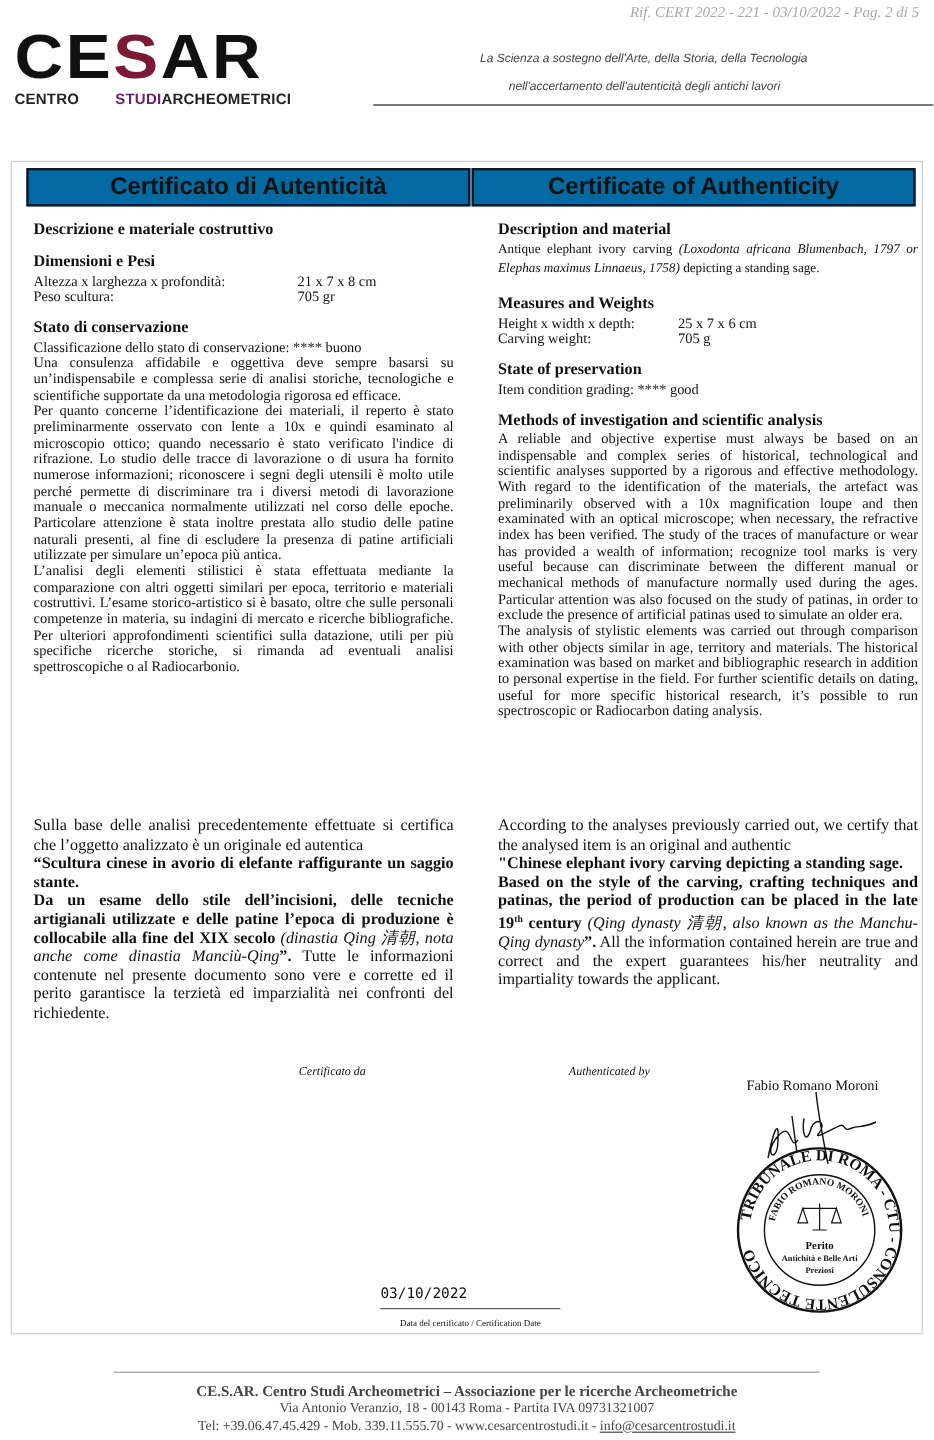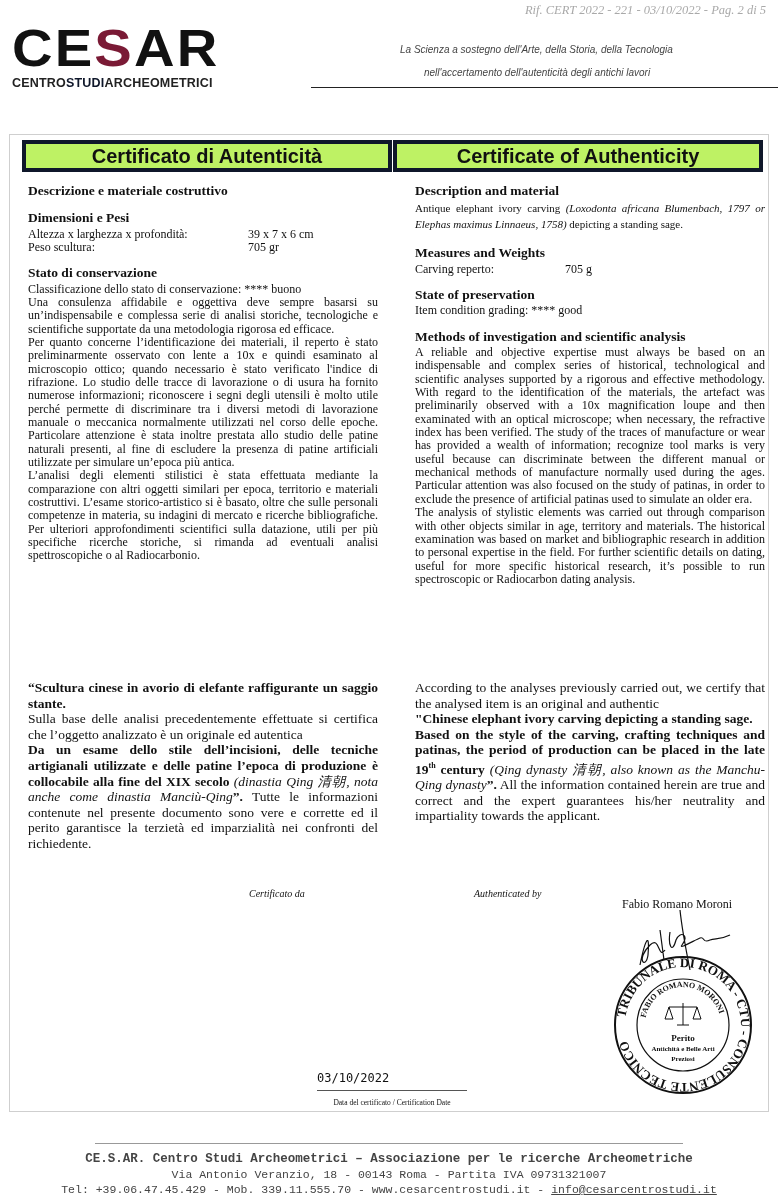--- a/index.html
+++ b/index.html
@@ -3,30 +3,30 @@
 <meta charset="utf-8">
 <style>
   html, body { margin:0; padding:0; background:#ffffff; }
   body { width:778px; height:1200px; position:relative; overflow:hidden; color:#111; font-family:"Liberation Serif", serif; }
   .abs { position:absolute; }
   
   .logo { left:12px; top:22px; width:270px; }
   .logo-main { font-family:"Liberation Sans", sans-serif; font-size:52px; font-weight:700; letter-spacing:2px; line-height:52px; color:#111; transform:scaleX(1.08); transform-origin:left; }
   .logo-main .accent { color:#7a1a35; }
   .logo-sub { font-family:"Liberation Sans", sans-serif; font-size:12.5px; font-weight:700; letter-spacing:0.2px; margin-top:2px; color:#222; }
-  .logo-sub .accent { color:#0f172a; }
+  .logo-sub .accent { color:#701a75;padding-left:30px; }
   .ref { right:12px; top:3px; font-style:italic; font-size:12.5px; color:#a9a9a9; font-family:"Liberation Serif", serif; }
   .tagline { font-family:"Liberation Sans", sans-serif; font-style:italic; font-size:10px; color:#444; }
   .tagline1 { left:400px; top:44px; }
   .tagline2 { left:424px; top:67px; }
   .header-rule { left:311px; top:87px; width:467px; height:0; border-top:1.5px solid #222; }
 
   
   .frame { left:9px; top:134px; width:760px; height:978px; border:1px solid #cfcfcf; box-sizing:border-box; }
-  .title-band { top:140px; height:32px; background:#bef264; border:4px solid #0f172a; box-sizing:border-box; display:flex; align-items:center; justify-content:center; font-family:"Liberation Sans", sans-serif; font-size:20px; font-weight:700; color:#111; }
+  .title-band { top:140px; height:32px; background:#0369a1; border:2px solid #0f172a; box-sizing:border-box; display:flex; align-items:center; justify-content:center; font-family:"Liberation Sans", sans-serif; font-size:20px; font-weight:700; color:#111; }
   .tb-left { left:22px; width:370px; }
   .tb-right { left:393px; width:370px; }
 
   .col { width:350px; font-size:12.5px; line-height:13.4px; }
   .col-left { left:28px; }
   .col-right { left:415px; }
   .sec-h { font-weight:700; font-size:13.5px; margin:0 0 3px 0; }
   .body-j { text-align:justify; font-size:13px; line-height:14.6px; }
   .small { font-size:12px; line-height:13.2px; }
   .kv { display:flex; font-size:12px; line-height:13.2px; }
@@ -37,21 +37,21 @@
   .b { font-weight:700; }
   .i { font-style:italic; font-weight:400; }
 
   .sig-label { font-style:italic; font-size:10px; }
   .sig-name { font-size:12px; }
   .date { left:317px; top:1071px; width:150px; text-align:left; font-family:"DejaVu Sans Mono", monospace; font-size:12px; }
   .date-rule { left:317px; top:1090px; width:150px; border-top:1px solid #555; }
   .date-label { left:300px; top:1098px; width:184px; text-align:center; font-size:7.5px; }
 
   .footer-rule { left:95px; top:1143px; width:588px; border-top:1px solid #999; }
-  .footer { left:0; width:778px; text-align:center; font-family:Liberation Mono, monospace; color:#444; }
+  .footer { left:0; width:778px; text-align:center; font-family:Liberation Serif, serif; color:#444; }
   .f1 { top:1152px; font-size:12.5px; font-weight:700; }
   .f2 { top:1168px; font-size:11.5px; }
   .f3 { top:1183px; font-size:11.5px; }
   .f3 a { color:#444; text-decoration:underline; }
 </style>
 </head>
 <body>
 
 <div class="abs logo">
   <div class="logo-main"><span>CE</span><span class="accent">S</span><span>AR</span></div>
@@ -65,48 +65,52 @@
 <div class="abs frame"></div>
 <div class="abs title-band tb-left">Certificato di Autenticità</div>
 <div class="abs title-band tb-right">Certificate of Authenticity</div>
 
 <div class="abs col col-left" style="top:184px;">
   <div class="sec-h">Descrizione e materiale costruttivo</div>
 
   <div class="sec-h" style="margin-top:14px;">Dimensioni e Pesi</div>
   <div class="kv">
       <span class="k">Altezza x larghezza x profondità:</span>
-      <span>39 x 7 x 6 cm</span>
+      <span>21 x 7 x 8 cm</span>
     </div>
   <div class="kv">
       <span class="k">Peso scultura:</span>
       <span>705 gr</span>
     </div>
 
   <div class="sec-h" style="margin-top:12px;">Stato di conservazione</div>
   <div class="small">Classificazione dello stato di conservazione: **** buono</div>
 
   <div class="body-j small" style="line-height:13.35px;">Una consulenza affidabile e oggettiva deve sempre basarsi su un’indispensabile e complessa serie di analisi storiche, tecnologiche e scientifiche supportate da una metodologia rigorosa ed efficace.</div>
   <div class="body-j small" style="line-height:13.35px;">Per quanto concerne l’identificazione dei materiali, il reperto è stato preliminarmente osservato con lente a 10x e quindi esaminato al microscopio ottico; quando necessario è stato verificato l'indice di rifrazione. Lo studio delle tracce di lavorazione o di usura ha fornito numerose informazioni; riconoscere i segni degli utensili è molto utile perché permette di discriminare tra i diversi metodi di lavorazione manuale o meccanica normalmente utilizzati nel corso delle epoche. Particolare attenzione è stata inoltre prestata allo studio delle patine naturali presenti, al fine di escludere la presenza di patine artificiali utilizzate per simulare un’epoca più antica.</div>
   <div class="body-j small" style="line-height:13.35px;">L’analisi degli elementi stilistici è stata effettuata mediante la comparazione con altri oggetti similari per epoca, territorio e materiali costruttivi. L’esame storico-artistico si è basato, oltre che sulle personali competenze in materia, su indagini di mercato e ricerche bibliografiche. Per ulteriori approfondimenti scientifici sulla datazione, utili per più specifiche ricerche storiche, si rimanda ad eventuali analisi spettroscopiche o al Radiocarbonio.</div>
 </div>
 
 <div class="abs col col-left" style="top:680px;">
+  <div class="decl">Sulla base delle analisi precedentemente effettuate si certifica che l’oggetto analizzato è un originale ed autentica</div>
   <div class="decl b">“Scultura cinese in avorio di elefante raffigurante un saggio stante.</div>
-  <div class="decl">Sulla base delle analisi precedentemente effettuate si certifica che l’oggetto analizzato è un originale ed autentica</div>
   <div class="decl"><span class="b">Da un esame dello stile dell’incisioni, delle tecniche artigianali utilizzate e delle patine l’epoca di produzione è collocabile alla fine del XIX secolo</span><span class="i"> (dinastia Qing 清朝, nota anche come dinastia Manciù-Qing</span><span class="b">”.</span><span> Tutte le informazioni contenute nel presente documento sono vere e corrette ed il perito garantisce la terzietà ed imparzialità nei confronti del richiedente.</span></div>
 </div>
 
 <div class="abs col col-right" style="top:184px;">
   <div class="sec-h">Description and material</div>
   <div class="body-j" style="font-size:11px;line-height:16px;"><span>Antique elephant ivory carving </span><span class="i">(Loxodonta africana Blumenbach, 1797 or Elephas maximus Linnaeus, 1758)</span><span> depicting a standing sage.</span></div>
 
   <div class="sec-h" style="margin-top:14px;">Measures and Weights</div>
   <div class="kv">
-      <span class="k">Carving reperto:</span>
+      <span class="k">Height x width x depth:</span>
+      <span>25 x 7 x 6 cm</span>
+    </div>
+  <div class="kv">
+      <span class="k">Carving weight:</span>
       <span>705 g</span>
     </div>
 
   <div class="sec-h" style="margin-top:12px;">State of preservation</div>
   <div class="small">Item condition grading: **** good</div>
 
   <div class="sec-h" style="margin-top:12px;">Methods of investigation and scientific analysis</div>
   <div class="body-j small" style="line-height:13.35px;">A reliable and objective expertise must always be based on an indispensable and complex series of historical, technological and scientific analyses supported by a rigorous and effective methodology. With regard to the identification of the materials, the artefact was preliminarily observed with a 10x magnification loupe and then examinated with an optical microscope; when necessary, the refractive index has been verified. The study of the traces of manufacture or wear has provided a wealth of information; recognize tool marks is very useful because can discriminate between the different manual or mechanical methods of manufacture normally used during the ages. Particular attention was also focused on the study of patinas, in order to exclude the presence of artificial patinas used to simulate an older era.</div>
   <div class="body-j small" style="line-height:13.35px;">The analysis of stylistic elements was carried out through comparison with other objects similar in age, territory and materials. The historical examination was based on market and bibliographic research in addition to personal expertise in the field. For further scientific details on dating, useful for more specific historical research, it’s possible to run spectroscopic or Radiocarbon dating analysis.</div>
 </div>

